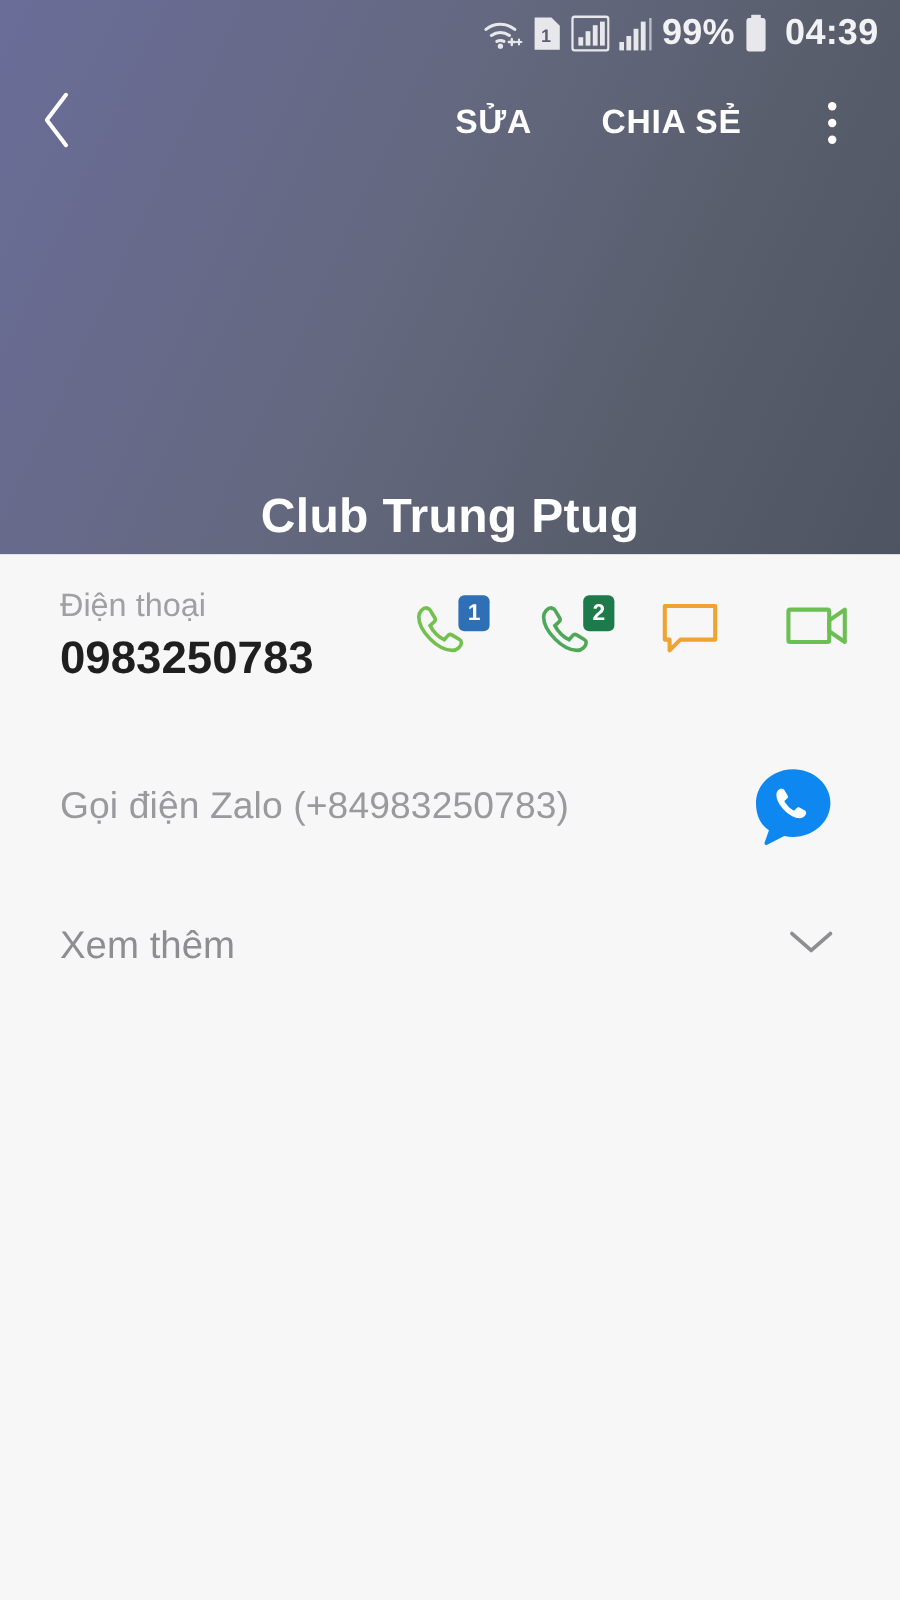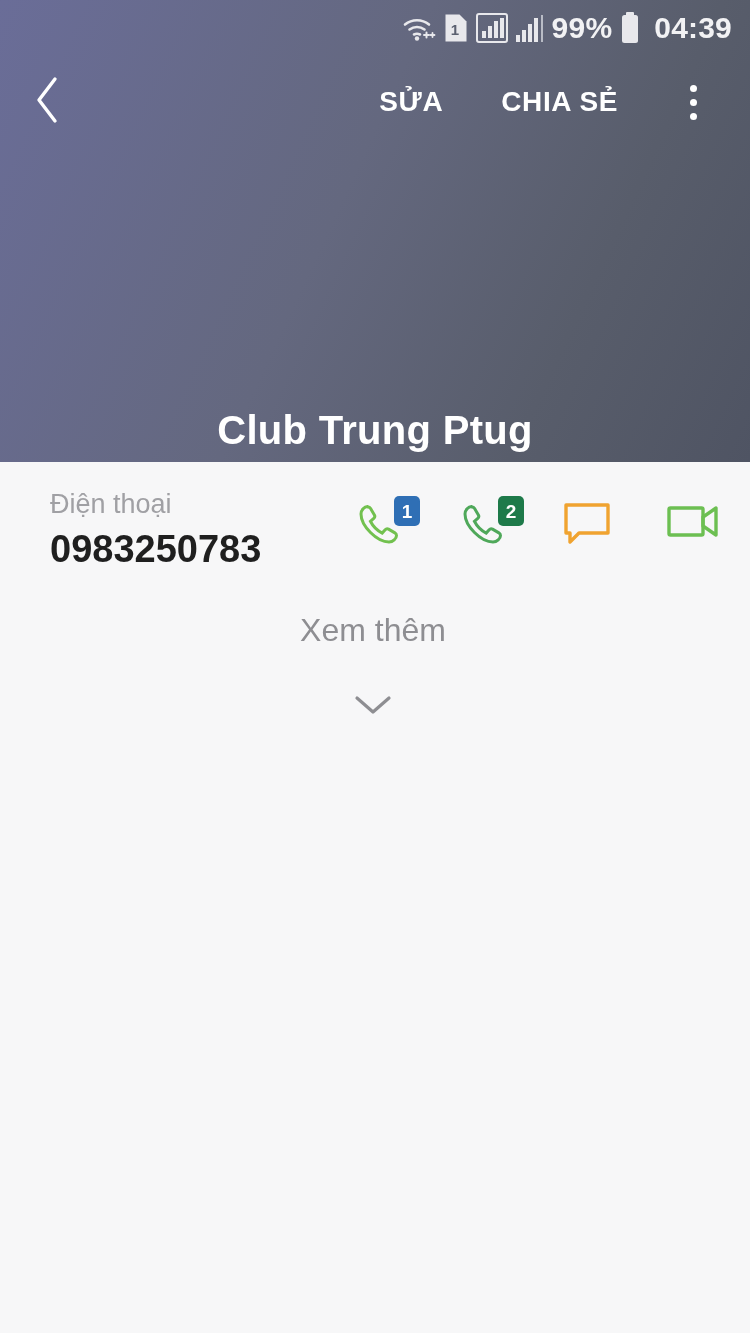--- a/index.html
+++ b/index.html
@@ -53,21 +53,21 @@
     position:absolute; left:0; right:0; top:372px;
     text-align:center; color:#ffffff;
     font-size:40px; font-weight:700; letter-spacing:0.3px;margin-top:36px;
   }
 
   
   .body { position:absolute; left:0; top:462px; width:750px; height:871px; background:#f7f7f8; }
 
   .phone-row {
     position:relative; height:150px;
-    padding:24px 12px 0 50px;
+    padding:24px 24px 0 50px;
     display:flex; align-items:flex-start;
   }
   .phone-info { flex:1; }
   .phone-label { color:#a0a0a4; font-size:27px; line-height:1.35; }
   .phone-number { color:#1f1f1f; font-size:38px; line-height:1.35; margin-top:2px;font-weight:bold; }
 
   .phone-actions {
     display:flex; align-items:center; gap:48px;
     padding-top:14px; padding-right:16px;
   }
@@ -84,21 +84,21 @@
     position:relative; height:120px;
     padding:0 54px 0 50px;
     display:flex; align-items:center; justify-content:space-between;
   }
   .zalo-label { color:#9a9a9e; font-size:31px; letter-spacing:0.1px; }
   .zalo-icon { width:70px; height:70px; position:relative; flex:none; }
 
   .more-row {
     position:relative; height:110px;
     padding:0 54px 0 50px;
-    display:flex; align-items:center; justify-content:space-between;flex-direction:column;
+    display:flex; align-items:center; justify-content:space-between;
   }
   .more-label { color:#8e8e92; font-size:32px; }
 </style>
 </head>
 <body>
 
 <div id="screen">
 
   <div class="header">
 
@@ -222,20 +222,29 @@
           <span>
             <svg width="56" height="42" viewBox="0 0 56 42">
               <rect x="3" y="8" width="34" height="27" rx="1.5" fill="none" stroke="#6cbf52" stroke-width="3.4"></rect>
               <path d="M37 17 L50 8 v27 L37 26z" fill="none" stroke="#6cbf52" stroke-width="3.4" stroke-linejoin="round"></path>
             </svg>
           </span>
         </div>
       </div>
     </div>
 
+    <div class="zalo-row">
+      <div class="zalo-label">Gọi điện Zalo (+84983250783)</div>
+      <div class="zalo-icon">
+        <svg width="70" height="70" viewBox="0 0 70 70">
+          <path d="M35 4c17.1 0 31 12.6 31 28.2 0 15.6-13.9 28.2-31 28.2-2.6 0-5.1-.3-7.5-.8l-14.2 7.4c-1.3.7-2.6-.6-2.1-2l3.6-10.1C7.1 50 4 41.6 4 32.2 4 16.6 17.9 4 35 4z" fill="#0e87f0"></path>
+          <path d="M25.5 20c-2.1 0-4.5 2.4-4.5 5.2 0 8.4 11.2 19.6 19.6 19.6 2.8 0 5.2-2.4 5.2-4.5 0-.8-.4-1.4-1.1-1.8l-4.5-2.6c-.8-.5-1.7-.3-2.3.4l-2.1 2.4c-3.1-1.5-6.6-5.1-8.2-8.2l2.4-2.1c.7-.6.9-1.5.4-2.3l-2.6-4.5c-.4-.7-1-1.1-1.8-1.1z" fill="#ffffff"></path>
+        </svg>
+      </div>
+    </div>
 
 
     <div class="more-row">
       <div class="more-label">Xem thêm</div>
       <span>
         <svg width="40" height="26" viewBox="0 0 40 26">
           <path d="M4 6 L20 20 L36 6" fill="none" stroke="#8e8e92" stroke-width="3.2" stroke-linecap="round" stroke-linejoin="round"></path>
         </svg>
       </span>
     </div>

